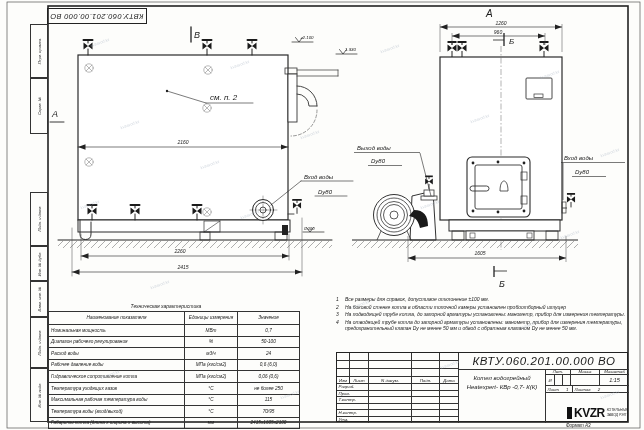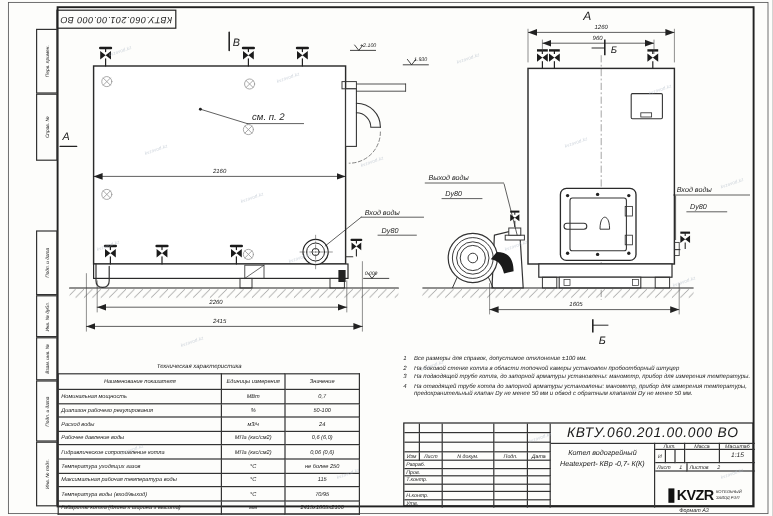--- a/index.html
+++ b/index.html
@@ -34,21 +34,21 @@
   
   .tb{left:336px;top:352px;width:292px;height:70px;border:1.2px solid #222;box-sizing:border-box;
       font-size:4.4px;font-style:italic;}
   .cell{position:absolute;box-sizing:border-box;border-right:0.8px solid #333;border-bottom:0.8px solid #333;
         display:flex;align-items:center;padding-left:1.5px;overflow:hidden;white-space:nowrap;}
   .cc{justify-content:center;padding-left:0;}
   .docnum{position:absolute;left:122px;top:0;width:170px;height:16px;border-bottom:0.8px solid #333;
           display:flex;align-items:center;justify-content:center;font-size:11.5px;letter-spacing:.6px;}
   .prod{position:absolute;left:122px;top:16px;width:87px;height:54px;border-right:0.8px solid #333;
         text-align:center;font-size:6px;line-height:1.5;padding-top:5px;box-sizing:border-box;}
-  .logo{position:absolute;left:209px;top:49px;width:83px;height:21px;display:flex;align-items:center;justify-content:center;gap:2px;}
+  .logo{position:absolute;left:219px;top:49px;width:83px;height:21px;display:flex;align-items:center;justify-content:center;gap:2px;}
   .logo .blk{width:5px;height:12px;background:#111;}
   .logo .kv{font-size:12px;font-weight:bold;font-style:normal;letter-spacing:-0.5px;color:#111;}
   .logo .co{font-size:3.4px;line-height:1.2;font-style:italic;}
   .fmt{left:566px;top:423px;font-size:4.5px;font-style:italic;}
 </style>
 </head>
 <body>
 
 <div class="page">
 

